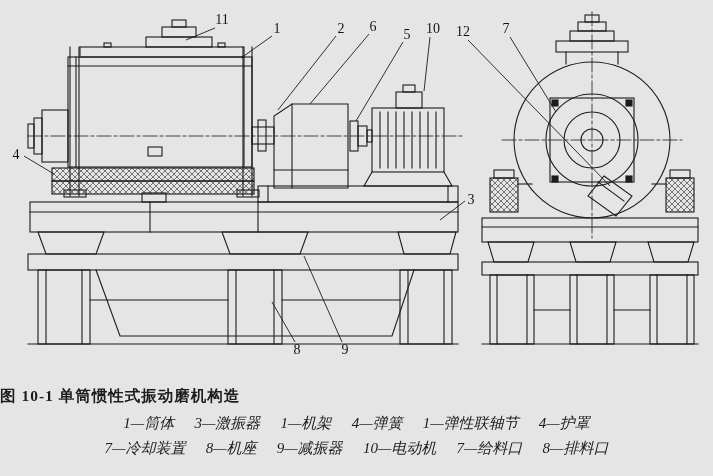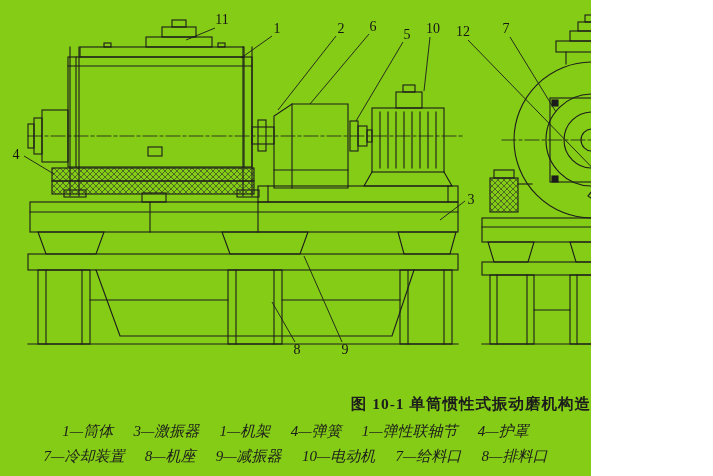--- a/index.html
+++ b/index.html
@@ -1,28 +1,28 @@
 <!DOCTYPE html>
 <html><head>
 <meta charset="utf-8">
 <style>
   html,body{margin:0;padding:0;}
   .page{
-    width:591px;height:476px;
-    background:#84cc16;
+    width:713px;height:476px;
+    background:#e5e5e5;
     position:relative;
     font-family:"Liberation Serif","DejaVu Serif",serif;
     color:#1c1c1c;
     overflow:hidden;
   }
   .drawing{display:block;}
   .callout-num{font-size:14px;fill:#141414;font-family:"Liberation Serif","DejaVu Serif",serif;}
   .caption{
-    text-align:right;font-weight:bold;font-size:15.5px;
-    margin-top:18px;letter-spacing:1px;
+    text-align:left;font-weight:bold;font-size:15.5px;
+    margin-top:10px;letter-spacing:1px;
   }
   .legend{margin-top:4px;font-size:15px;}
   .legend-line{text-align:center;line-height:25px;white-space:nowrap;}
   .legend-item{display:inline-block;margin:0 0.55em;font-style:italic;}
 </style>
 </head>
 <body>
 
 <div class="page">
 

